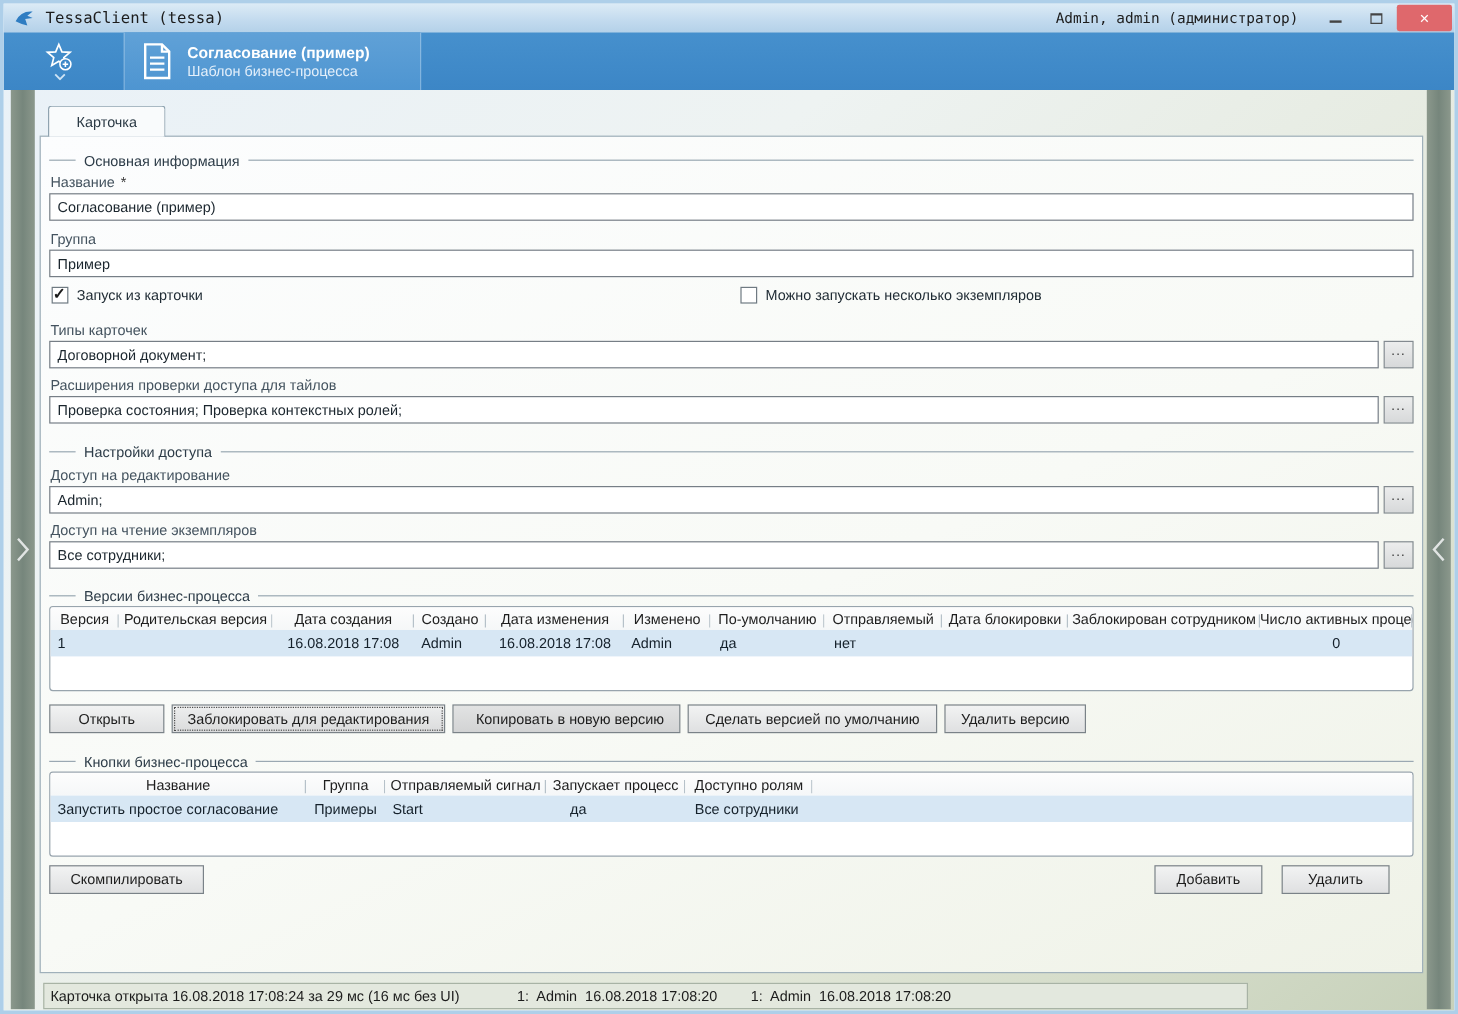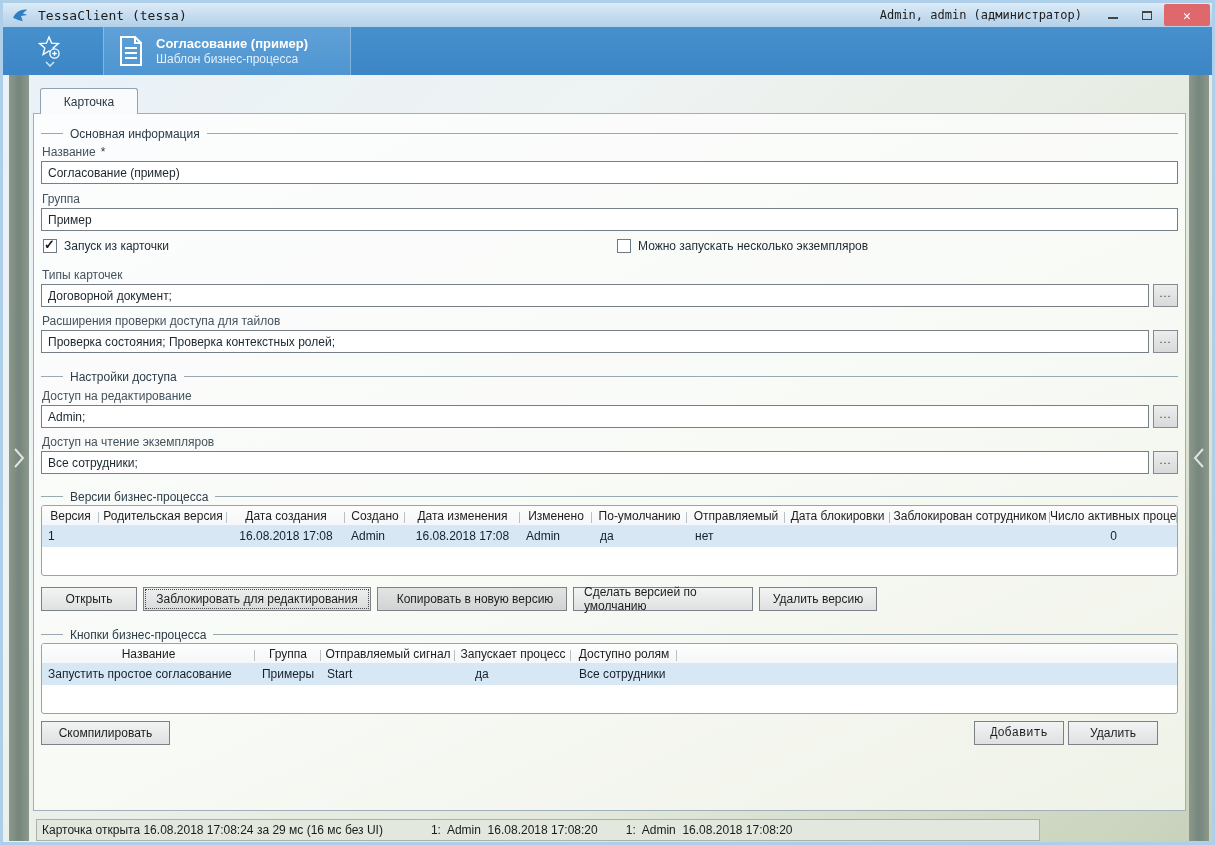--- a/index.html
+++ b/index.html
@@ -117,27 +117,27 @@
     background:linear-gradient(180deg,#f2f3f3 0%,#dfe0e1 100%);
     display:flex; align-items:center; justify-content:center; padding:0 10px;
   }
   .btn.focused { outline:1px dotted #4a4a4a; outline-offset:-3px;
     background:linear-gradient(180deg,#eeefef 0%,#dadbdc 100%); }
   .btn.hover { background:linear-gradient(180deg,#e2e3e3 0%,#d2d3d4 100%); }
   .ver-btns { display:flex; margin-top:11px; gap:6px; }
   .ver-btns .btn:nth-child(1){ width:96px; }
   .ver-btns .btn:nth-child(2){ width:228px; }
   .ver-btns .btn:nth-child(3){ width:190px;padding-left:16px; }
-  .ver-btns .btn:nth-child(4){ width:180px; }
+  .ver-btns .btn:nth-child(4){ width:208px; }
   .ver-btns .btn:nth-child(5){ width:118px; }
   .bottom-btns { display:flex; margin-top:7px; align-items:center; }
   .bottom-btns .compile { width:129px; }
   .bottom-btns .spacer { flex:1; }
   .bottom-btns .add, .bottom-btns .del { width:90px; }
-  .bottom-btns .add { margin-right:4px;font-family:Liberation Mono, monospace; }
+  .bottom-btns .add { margin-right:16px; }
   .bottom-btns .del { margin-right:20px; }
   
   .statusbar {
     position:absolute; left:33px; top:816px; width:1004px; height:22px; z-index:2;
     background:#e3e8de; border:1px solid #a8b3a5;
     display:flex; align-items:center; font-size:12px; color:#1c1c1c; padding-left:5px;
   }
   .statusbar .msg { white-space:pre; }
   .statusbar .seg1 { margin-left:48px; white-space:pre; }
   .statusbar .seg2 { margin-left:28px; white-space:pre; }

